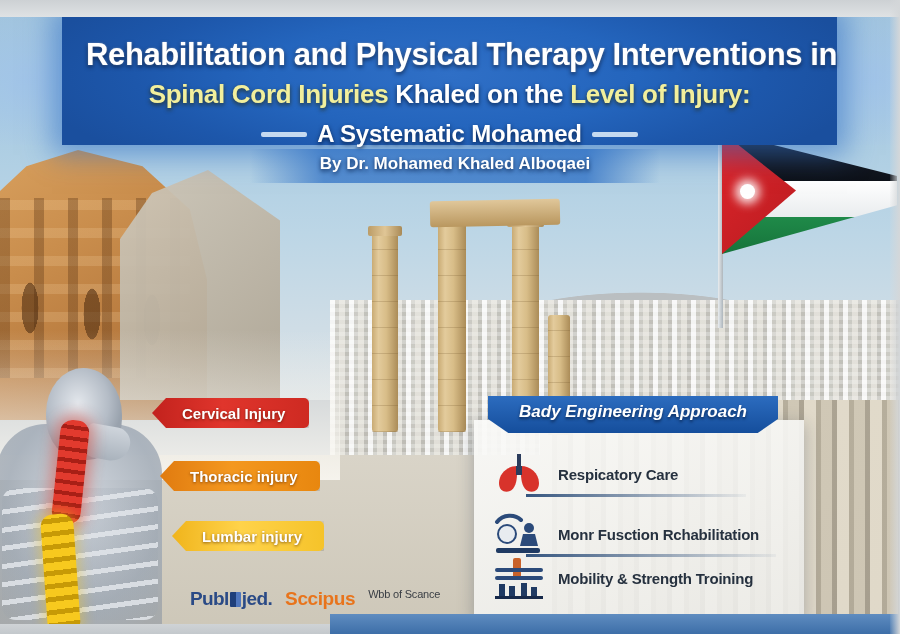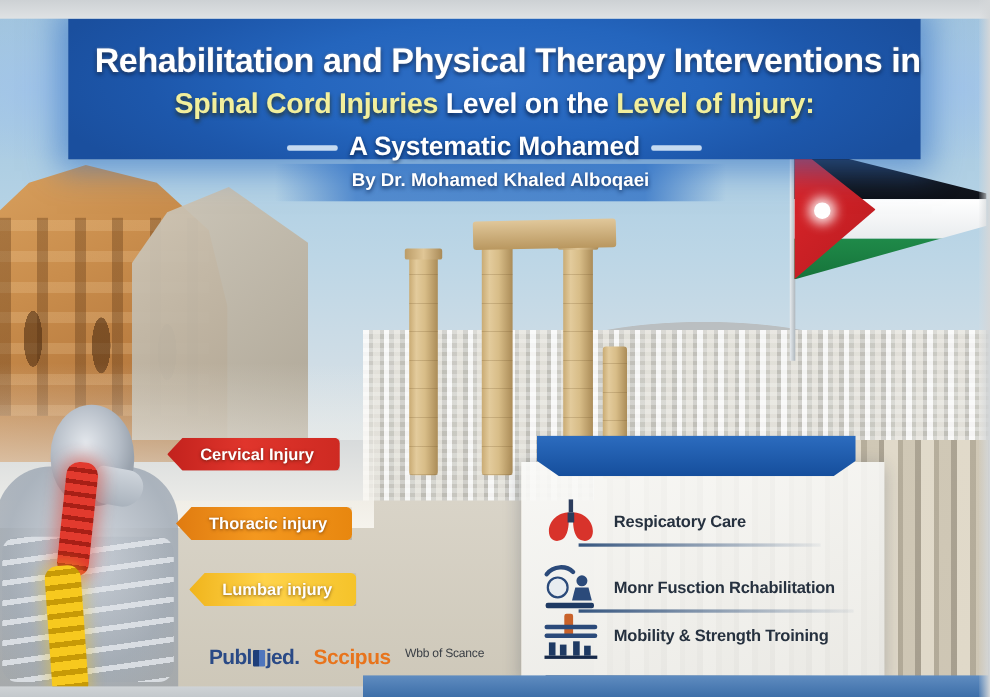--- a/index.html
+++ b/index.html
@@ -326,21 +326,21 @@
     <div class="fBand fWhite"></div>
     <div class="fBand fGreen"></div>
     <div class="fTri"></div>
     <div class="fStar"></div>
   </div>
 
   <div class="titleGlowL"></div>
   <div class="titleGlowR"></div>
   <div class="titleBanner">
     <div class="line1">Rehabilitation and Physical Therapy Interventions in</div>
-    <div class="line2"><span class="hl">Spinal Cord Injuries</span><span> Level on the </span><span class="hl">Level of Injury:</span></div>
+    <div class="line2"><span class="hl">Spinal Cord Injuries</span><span> Khaled on the </span><span class="hl">Level of Injury:</span></div>
     <div class="line3wrap">
       <span class="dash"></span>
       <span class="line3">A Systematic Mohamed</span>
       <span class="dash"></span>
     </div>
   </div>
   <div class="authorStrip"></div>
   <div class="author">By Dr. Mohamed Khaled Alboqaei</div>
 
   <div class="anatomy">
@@ -410,18 +410,19 @@
       </span>
       <span class="plabel">Mobility &amp; Strength Troining</span>
     </div>
 
     <div class="prule prule1"></div>
     <div class="prule prule2"></div>
     <div class="prule prule3"></div>
   </div>
 
   <div class="panelHdr"></div>
+  <div class="panelHdrTxt">Bady Engineering Approach</div>
 
   <div class="bottomBar"></div>
   <div class="bottomLeftBar"></div>
   <div class="topEdge"></div>
   <div class="rightEdge"></div>
 </div>
 
 </body></html>

